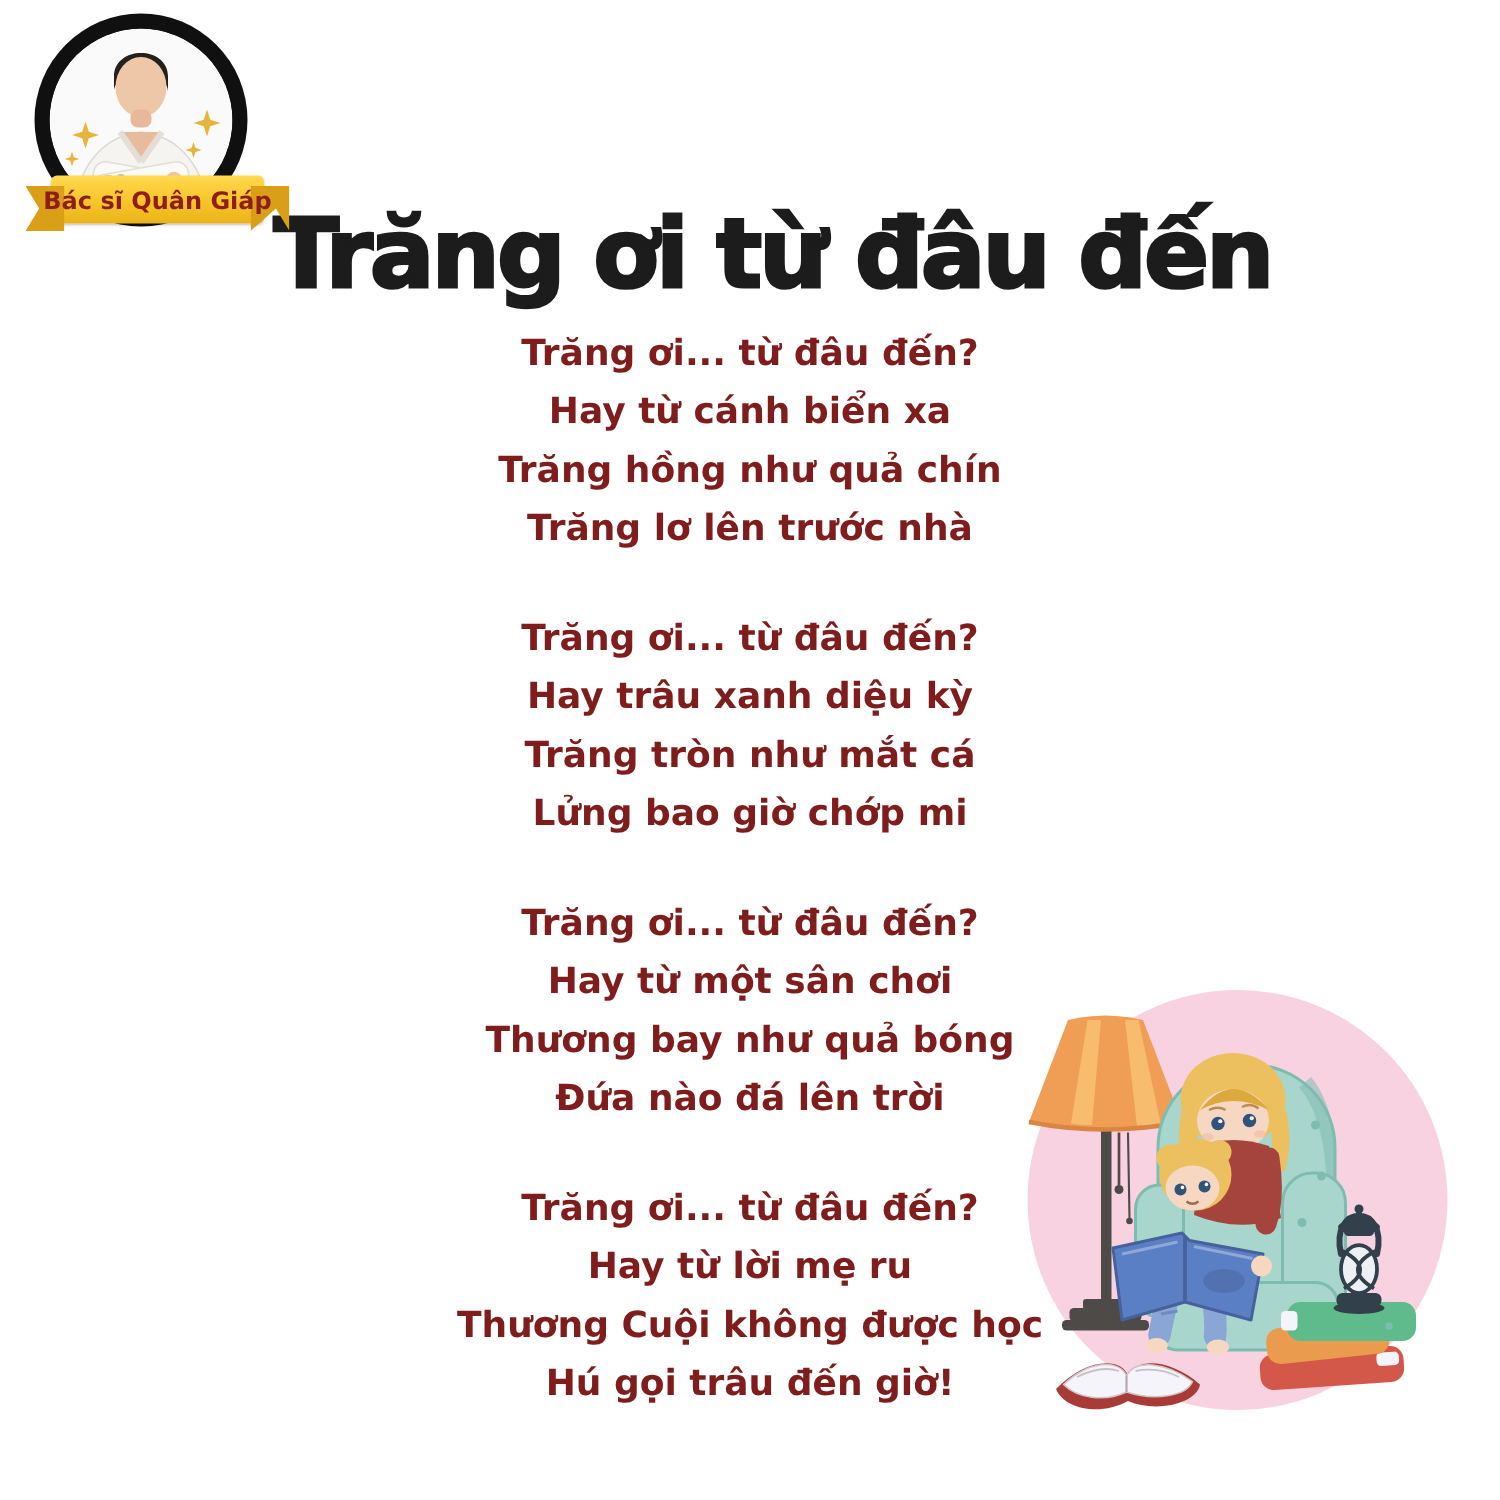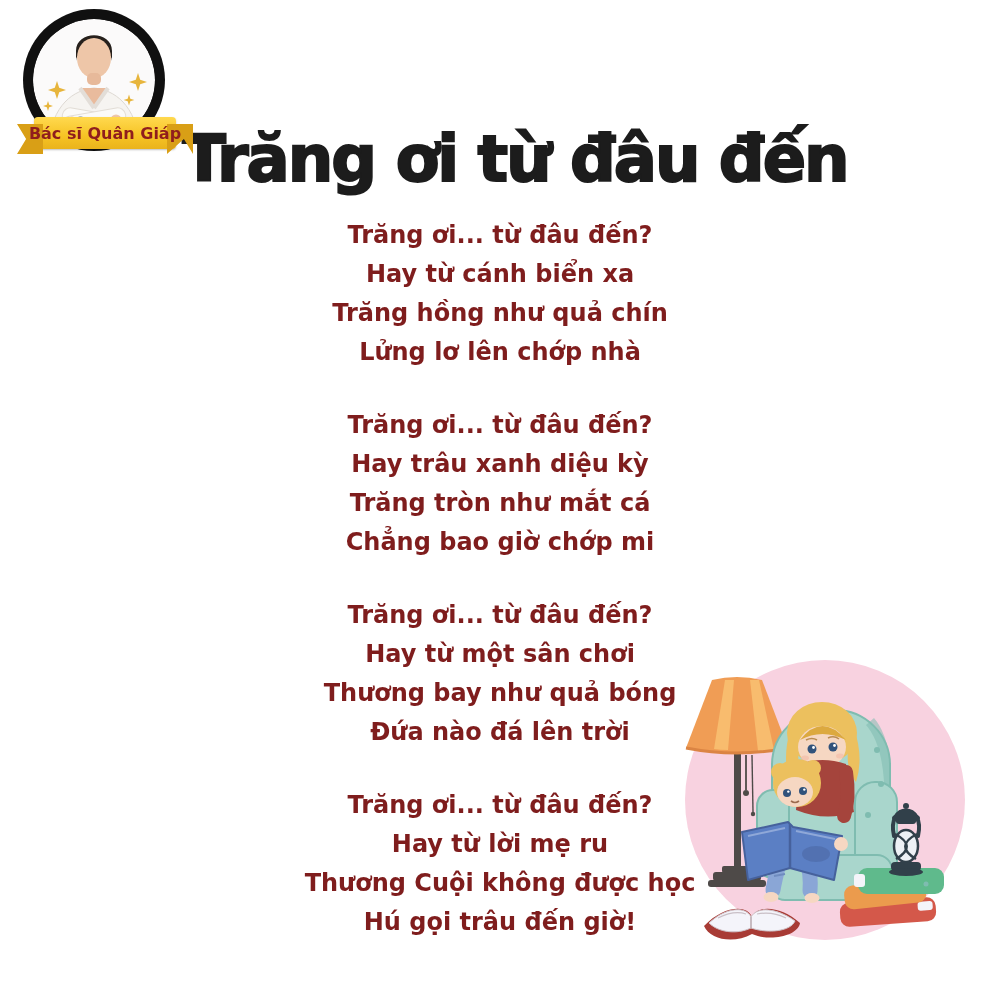--- a/index.html
+++ b/index.html
@@ -23,21 +23,21 @@
     background:var(--c-banner_yellow_dark,#d99f16);
   }
   .ribbon:before{left:-17px;clip-path:polygon(0 0,100% 0,100% 100%,0 100%,35% 50%);}
   .ribbon:after{right:-17px;clip-path:polygon(0 0,100% 0,100% 100%,65% 50%,0 100%);}
   .ribbon-text{
     font-size:16px;font-weight:bold;color:var(--c-banner_text_red,#8f1d1d);
     white-space:nowrap;letter-spacing:0;
   }
   
   .title{
-    position:absolute;left:0;right:0;top:118px;margin:4px;z-index:2;
+    position:absolute;left:0;right:0;top:118px;margin:15px;z-index:2;
     text-align:center;padding-left:30px;
     font-size:64px;font-weight:bold;letter-spacing:-2px;
     color:var(--c-text,#1c1c1c);-webkit-text-stroke:2px var(--c-text,#1c1c1c);
     white-space:nowrap;
   }
   
   .poem{position:absolute;left:0;right:0;top:216px;text-align:center;z-index:1;}
   .stanza{margin:0 0 34px 0;}
   .line{
     margin:0;font-size:24px;line-height:39px;font-weight:bold;
@@ -111,27 +111,27 @@
     </div>
   </div>
 
   <h1 class="title">Trăng ơi từ đâu đến</h1>
 
   <div class="poem">
     <div class="stanza">
       <p class="line">Trăng ơi... từ đâu đến?</p>
       <p class="line">Hay từ cánh biển xa</p>
       <p class="line">Trăng hồng như quả chín</p>
-      <p class="line">Lửng lơ lên chớp nhà</p>
+      <p class="line">Trăng lơ lên trước nhà</p>
     </div>
     <div class="stanza">
       <p class="line">Trăng ơi... từ đâu đến?</p>
       <p class="line">Hay trâu xanh diệu kỳ</p>
       <p class="line">Trăng tròn như mắt cá</p>
-      <p class="line">Chẳng bao giờ chớp mi</p>
+      <p class="line">Lửng bao giờ chớp mi</p>
     </div>
     <div class="stanza">
       <p class="line">Trăng ơi... từ đâu đến?</p>
       <p class="line">Hay từ một sân chơi</p>
       <p class="line">Thương bay như quả bóng</p>
       <p class="line">Đứa nào đá lên trời</p>
     </div>
     <div class="stanza">
       <p class="line">Trăng ơi... từ đâu đến?</p>
       <p class="line">Hay từ lời mẹ ru</p>

